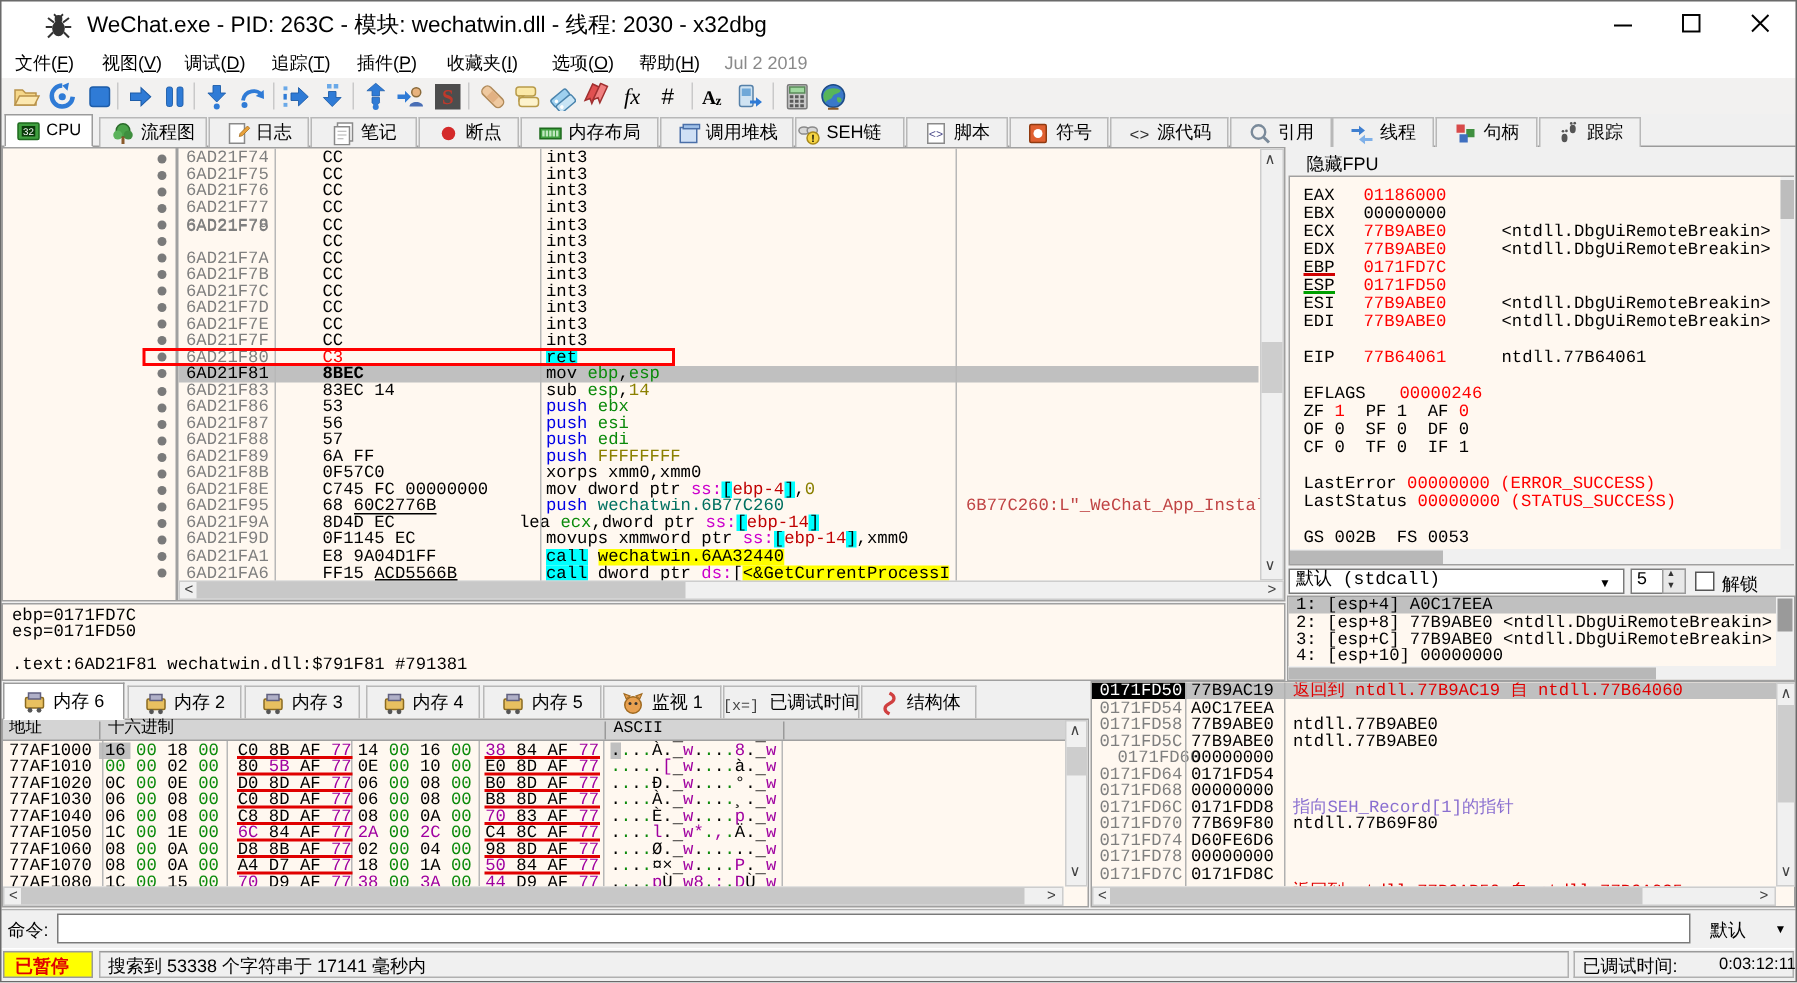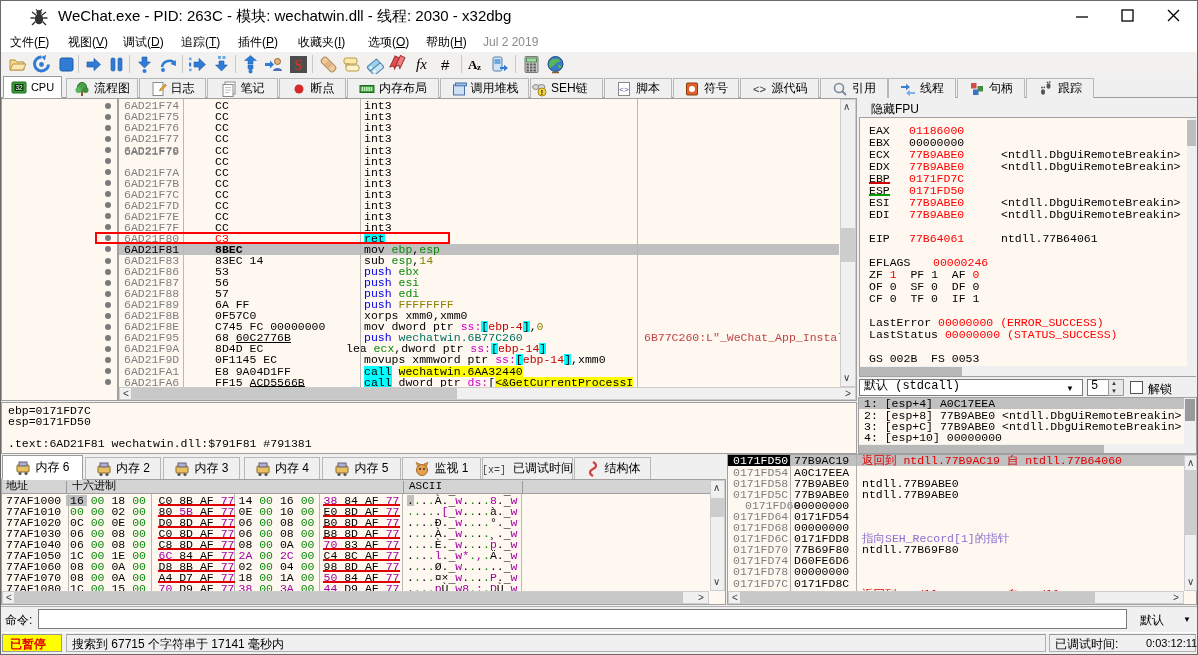--- a/index.html
+++ b/index.html
@@ -675,15 +675,15 @@
 <div class="abs" style="left:1px;top:606px;width:1196px;height:1px;background:#b0b0b0"></div>
 <div class="abs" style="left:1px;top:607px;width:1196px;height:25px;background:#f0f0f0"></div>
 <div class="abs cn" style="left:5px;top:612px">命令:</div>
 <div class="abs" style="left:38px;top:609px;width:1089px;height:20px;background:#fff;border:1px solid #7a7a7a"></div>
 <div class="abs cn" style="left:1140px;top:612px">默认</div>
 <div class="abs" style="left:1183px;top:615px;font-size:8px">▼</div>
 <div class="abs" style="left:1px;top:632px;width:1196px;height:22px;background:#f0f0f0;border-top:1px solid #fff"></div>
 <div class="abs" style="left:2px;top:634px;width:60px;height:18px;background:#ffff00;border:1px solid #9a9a9a"></div>
 <div class="abs cn" style="left:10px;top:636px;color:#e00000;font-weight:bold">已暂停</div>
 <div class="abs" style="left:66px;top:634px;width:980px;height:18px;border:1px solid #b0b0b0;border-top-color:#9a9a9a;background:#f0f0f0"></div>
-<div class="abs cn" style="left:72px;top:636px">搜索到 67715 个字符串于 17141 毫秒内</div>
+<div class="abs cn" style="left:72px;top:636px">搜索到 53338 个字符串于 17141 毫秒内</div>
 <div class="abs" style="left:1049px;top:634px;width:147px;height:18px;border:1px solid #b0b0b0;border-top-color:#9a9a9a;background:#f0f0f0"></div>
 <div class="abs cn" style="left:1055px;top:636px">已调试时间:</div>
 <div class="abs" style="left:1146px;top:637px;font-size:11px">0:03:12:11</div>
 </body></html>

